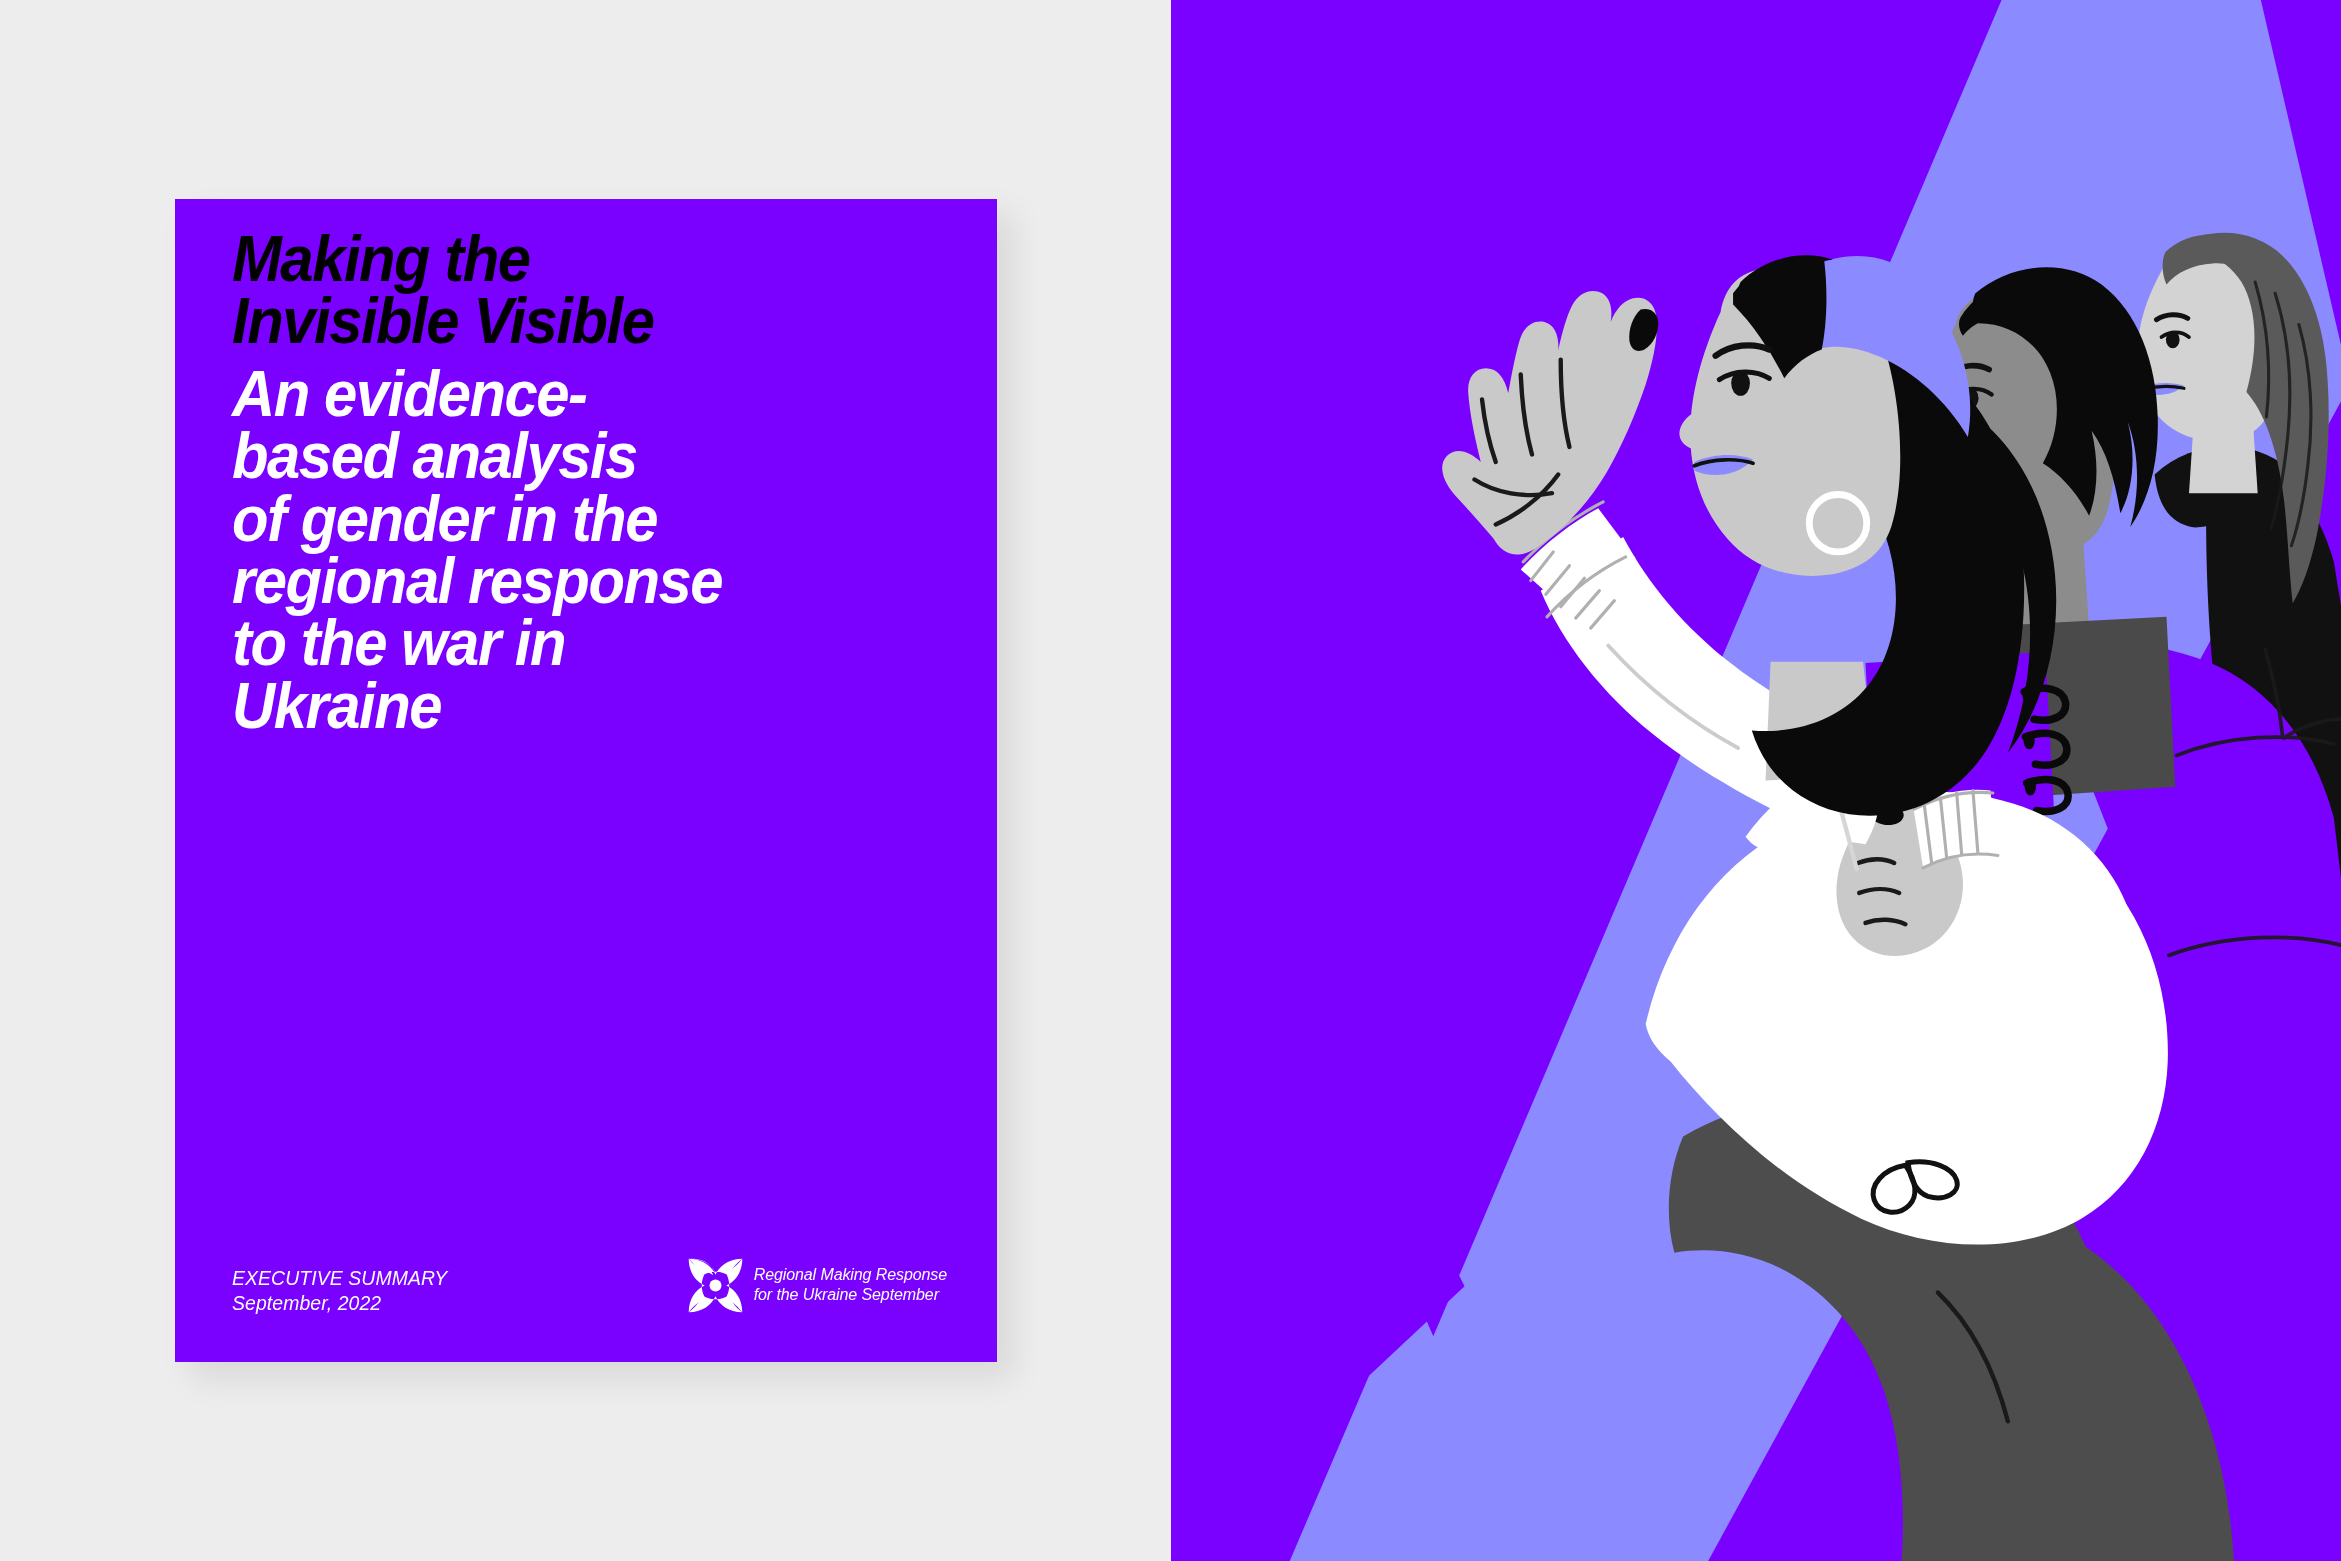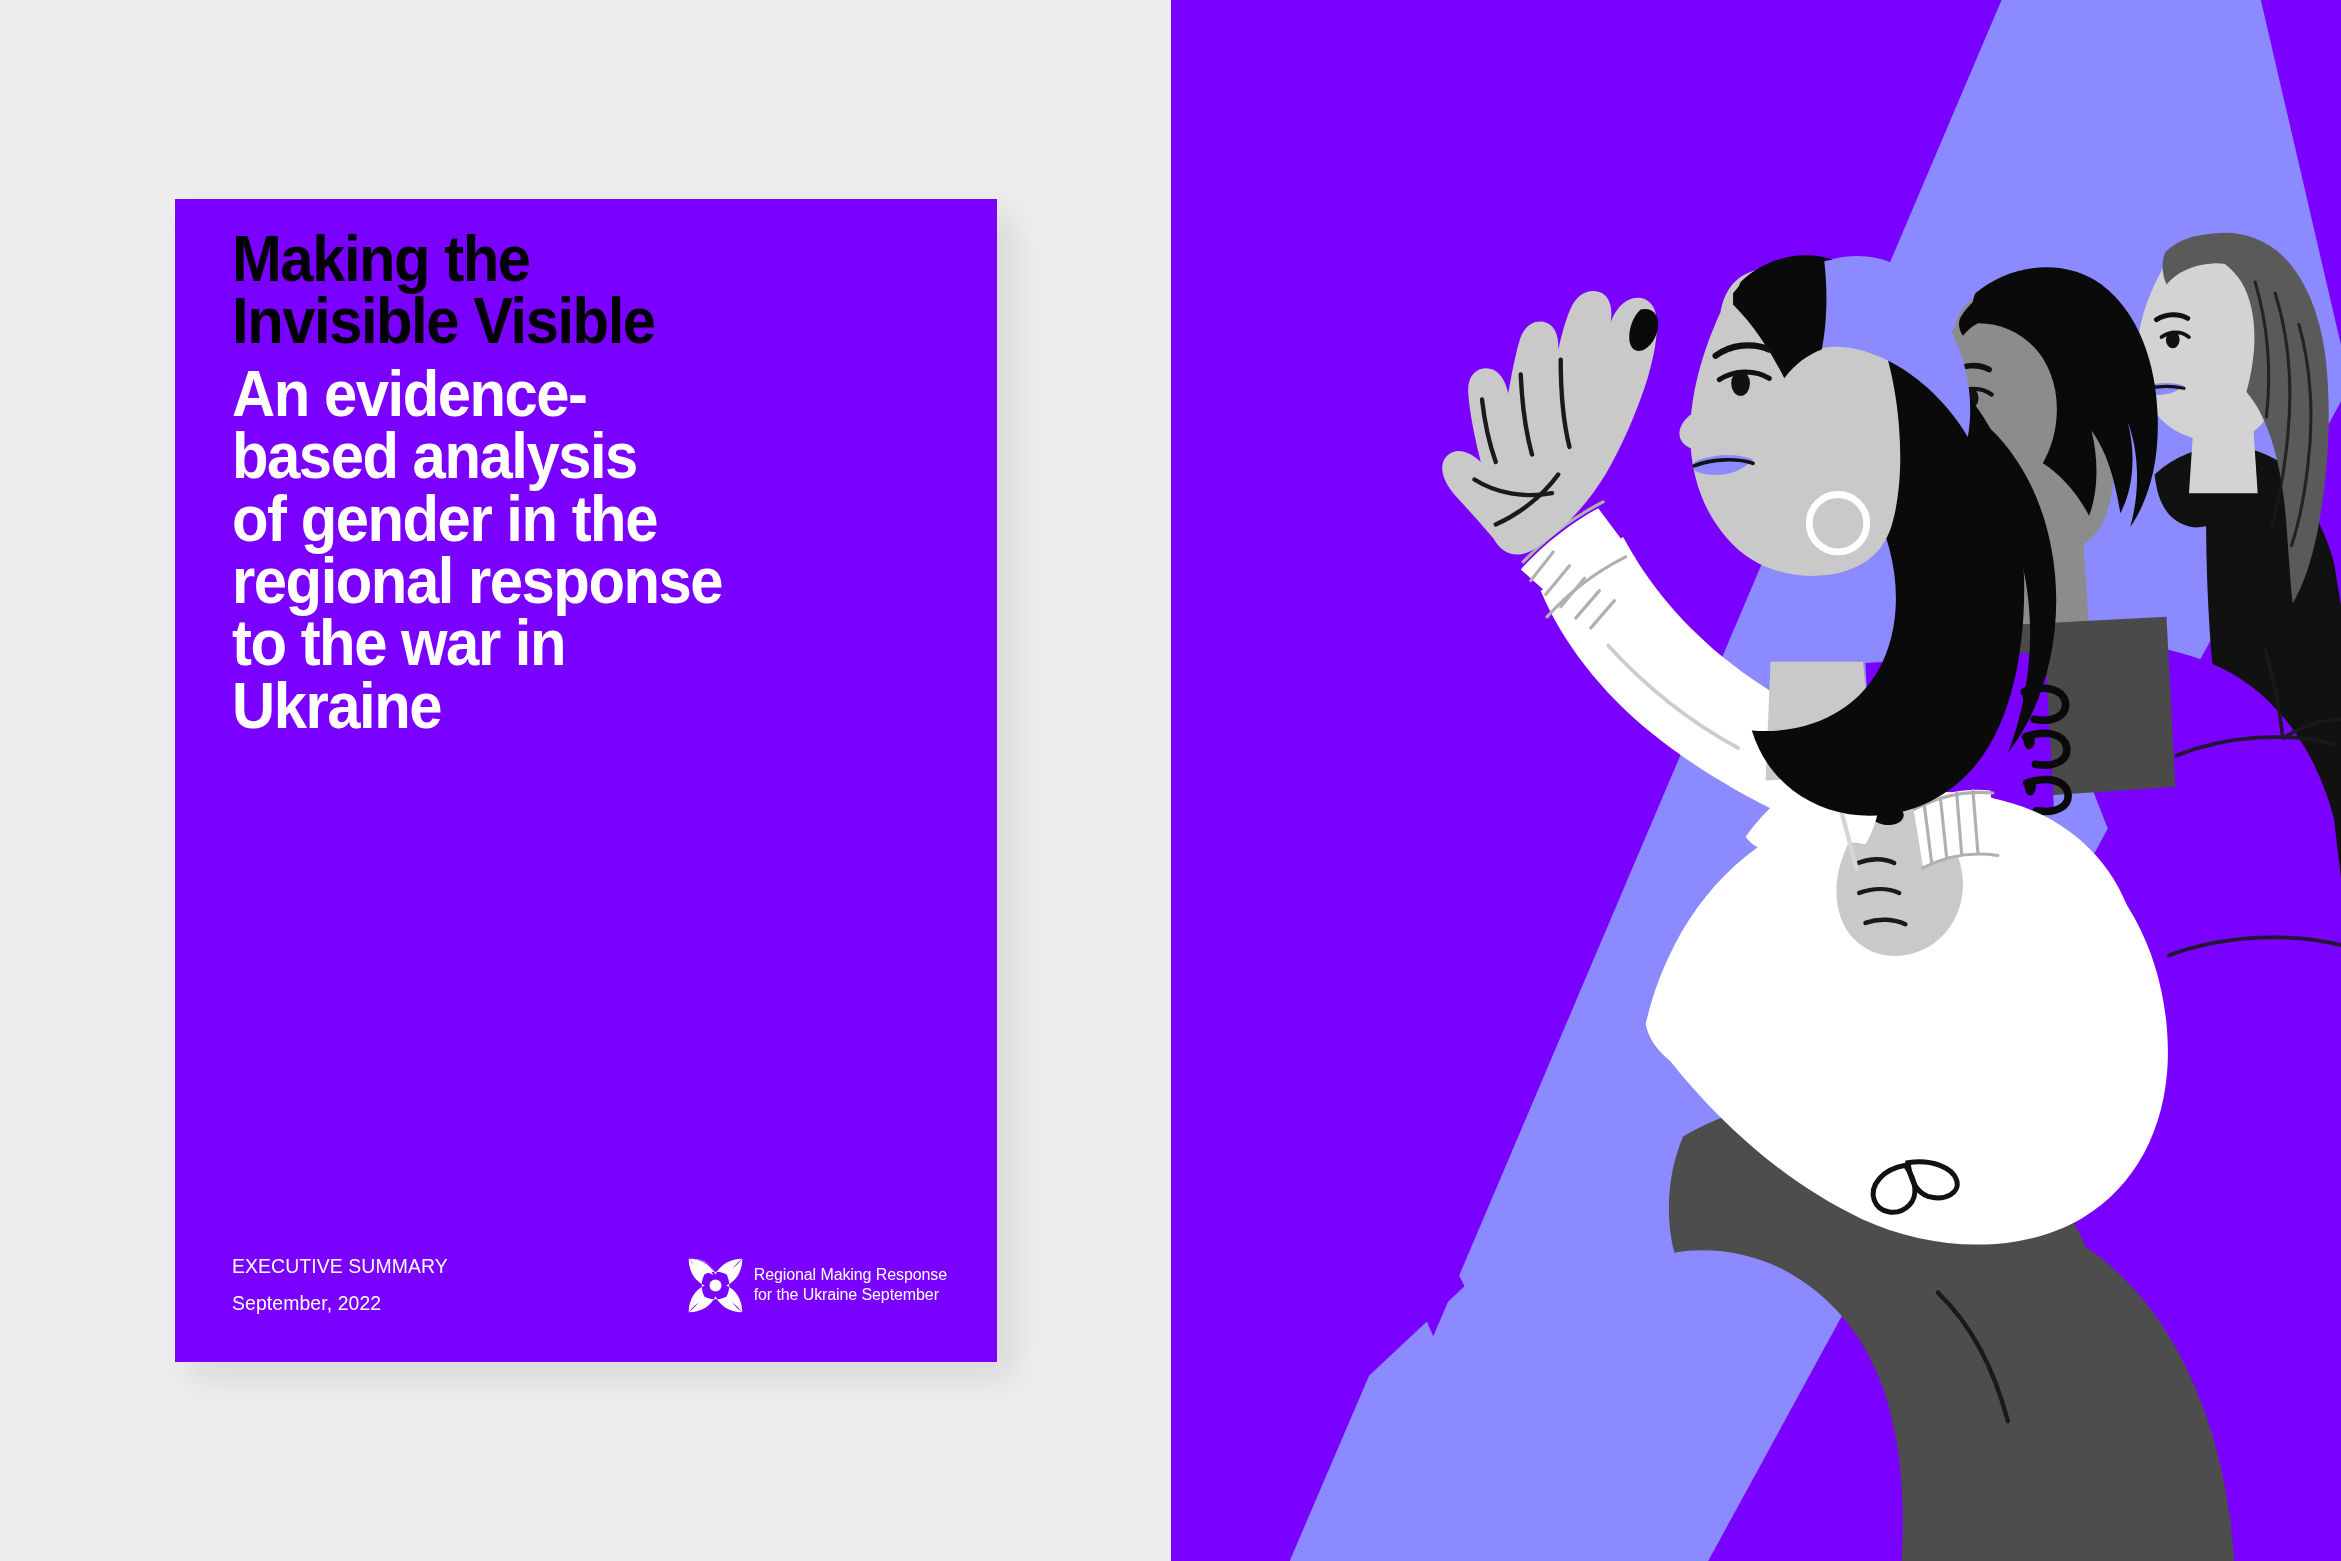--- a/index.html
+++ b/index.html
@@ -11,20 +11,21 @@
     width: 2342px;
     height: 1561px;
     overflow: hidden;
     font-family: "Liberation Sans", sans-serif;
   }
   .page {
     position: relative;
     width: 2103px;
     height: 1561px;
     display: flex;
+    font-style: italic;
   }
 
   
   .left-panel {
     position: relative;
     width: 1171px;
     height: 1561px;
     background: #ededed;
     flex: 0 0 1171px;
   }
@@ -71,21 +72,21 @@
     justify-content: space-between;
     gap: 20px;
   }
   .footer-meta {
     color: #ffffff;
     font-size: 19.4px;
     line-height: 1.26;
     letter-spacing: 0.1px;
   }
   .footer-meta .kicker { display: block; }
-  .footer-meta .date { display: block; margin-top: 12px; }
+  .footer-meta .date { display: block; }
 
   .brand {
     display: flex;
     align-items: center;
     gap: 10px;
     margin-bottom: 1.2px;
   }
   .brand-mark { width: 57px; height: 57px; flex: 0 0 57px; }
   .brand-text {
     color: #ffffff;

